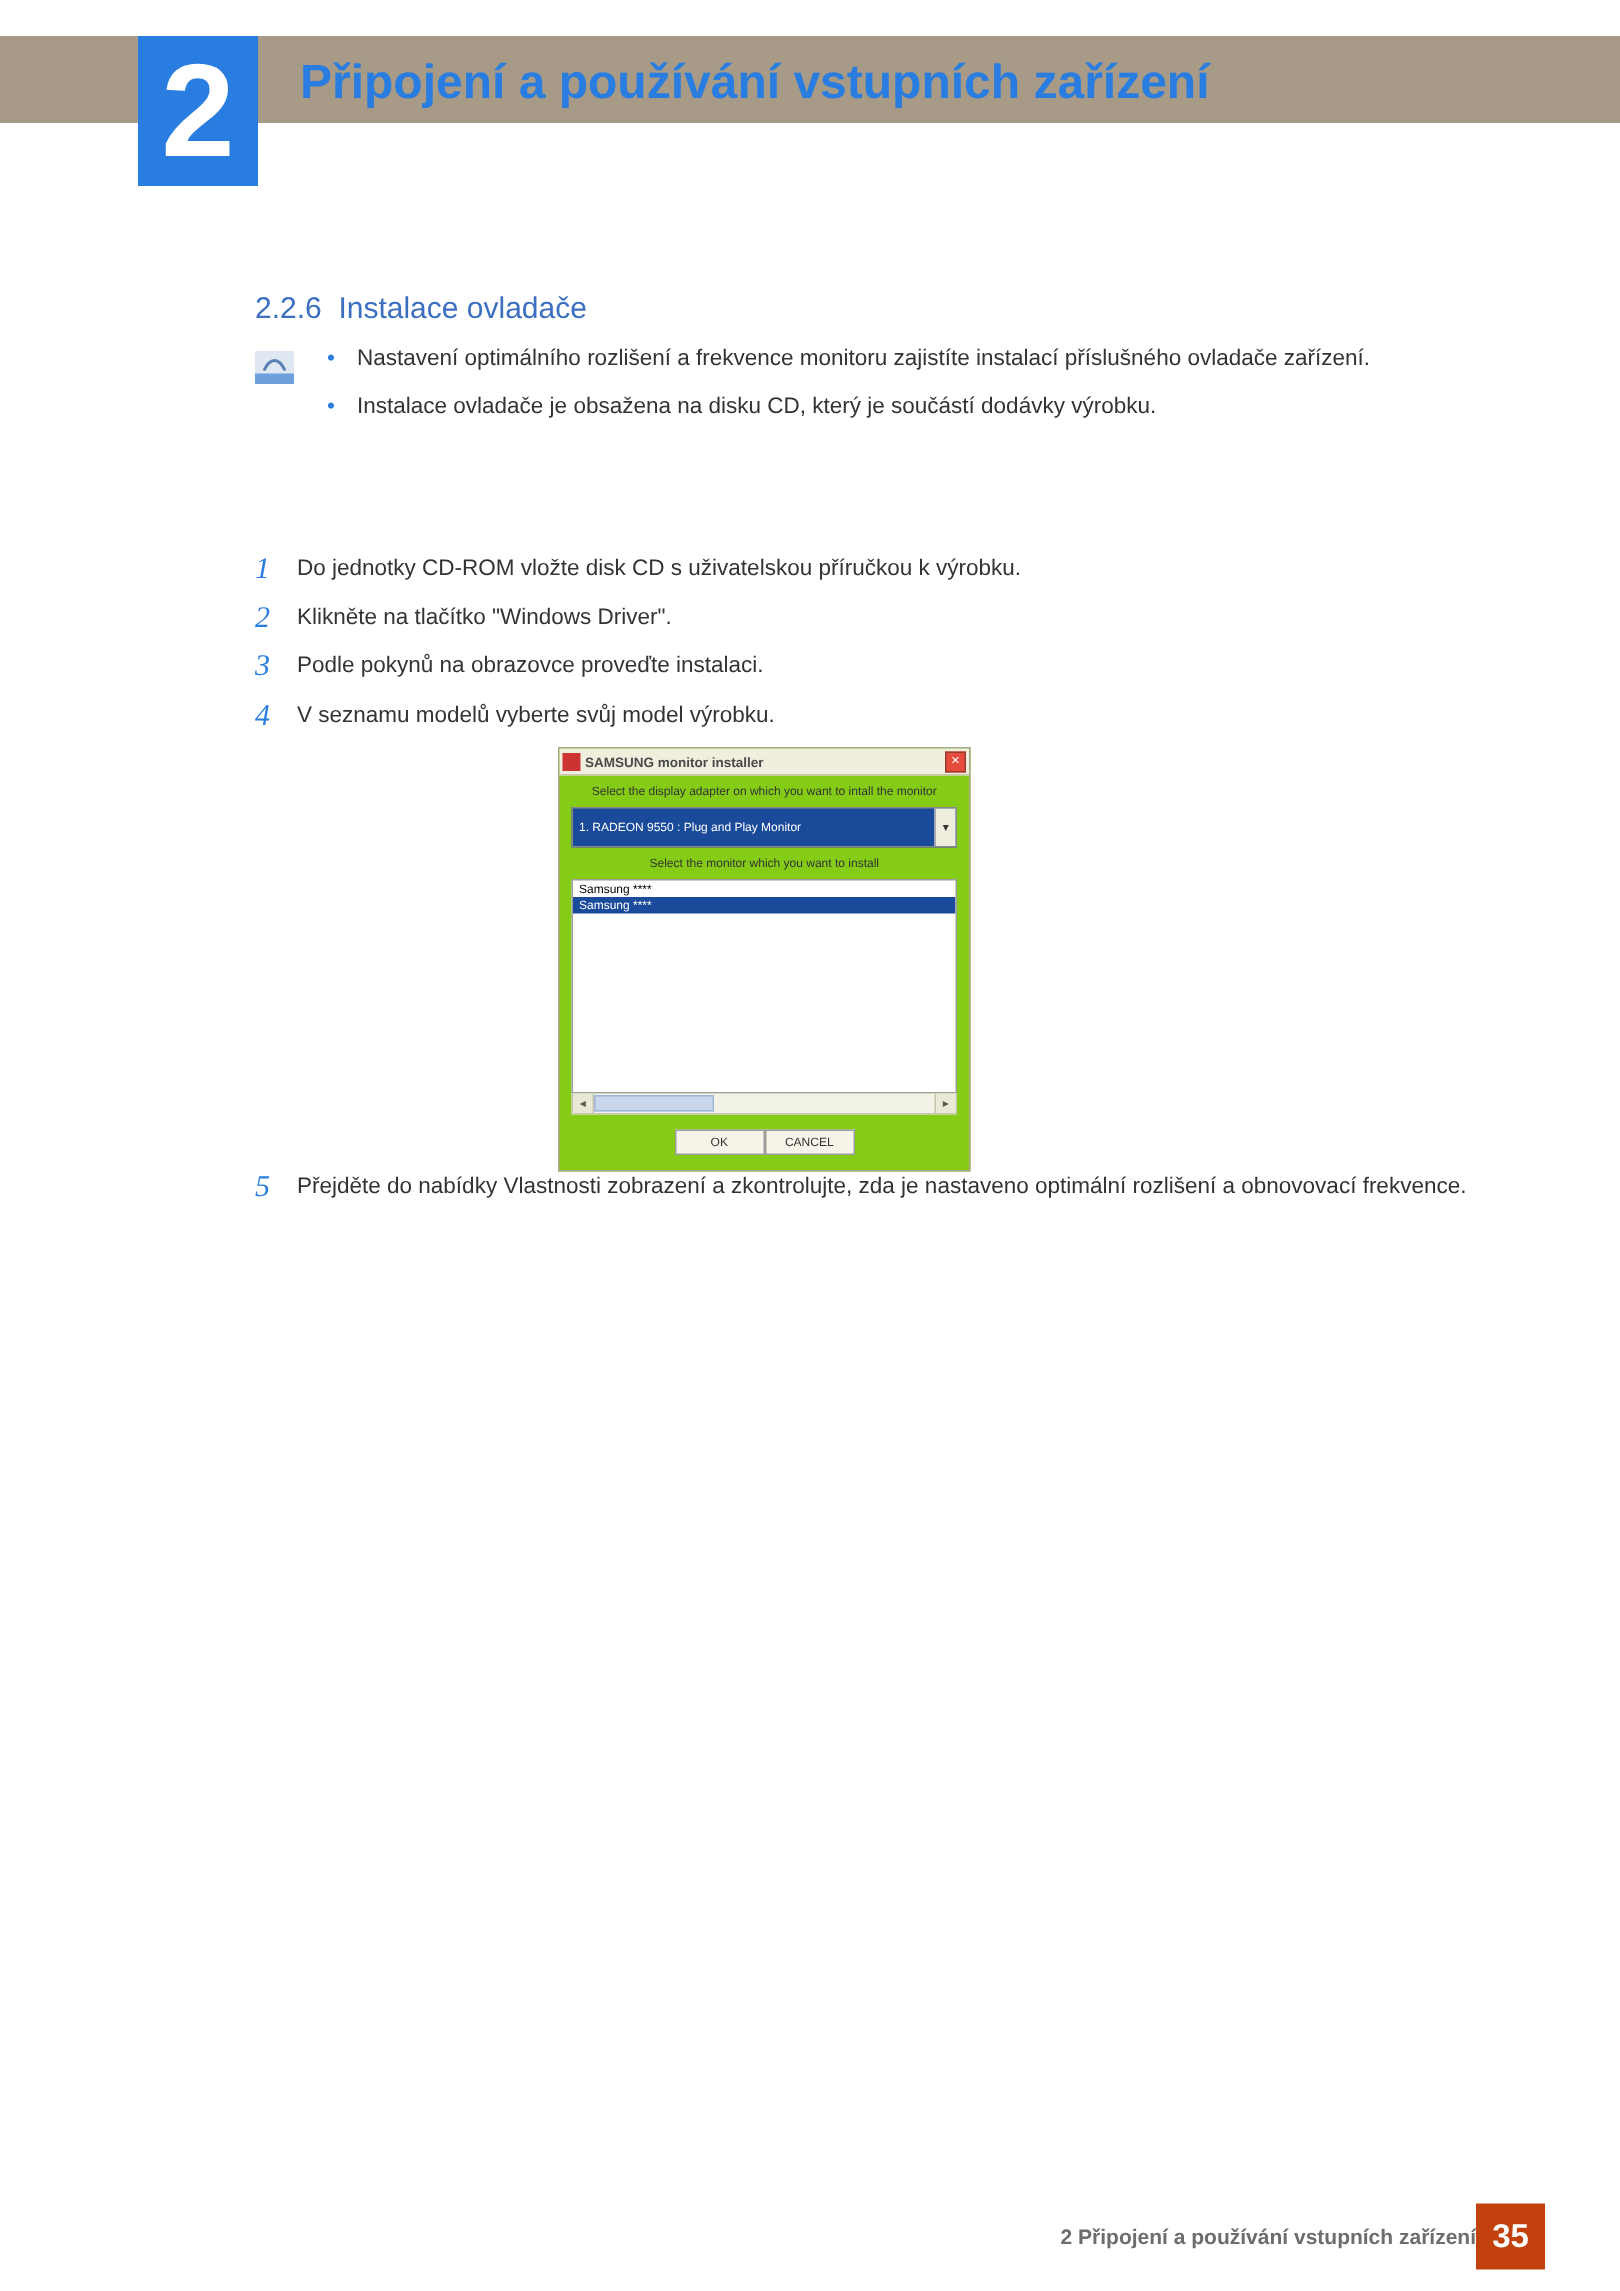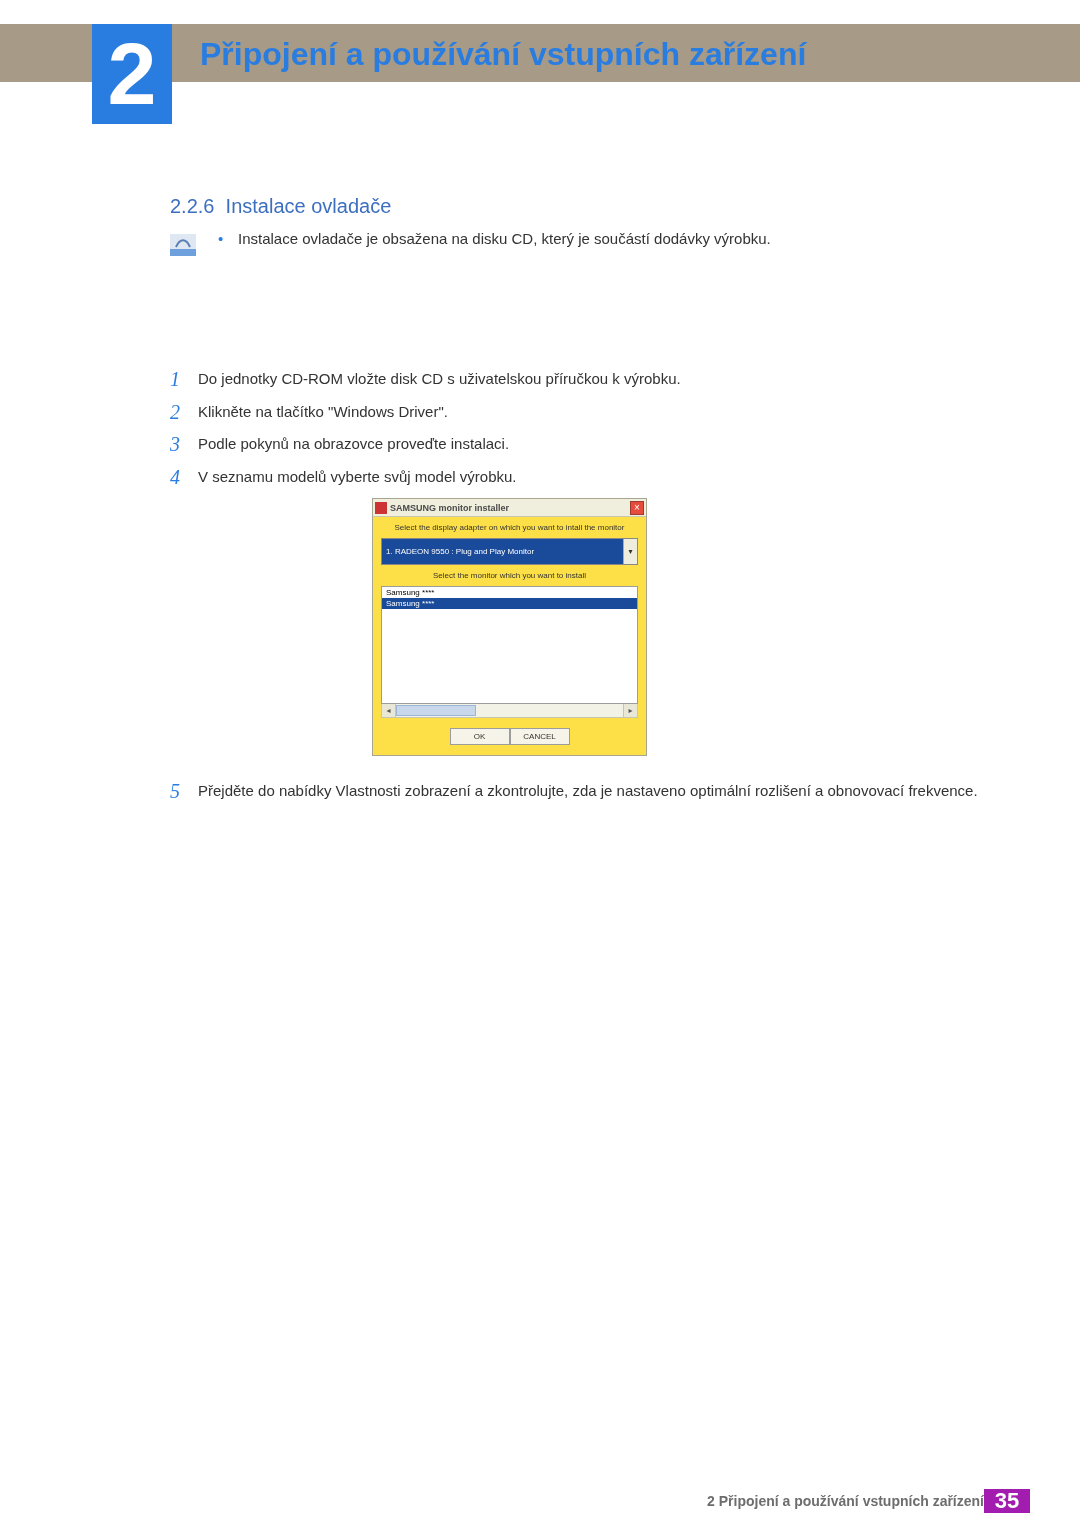--- a/index.html
+++ b/index.html
@@ -109,21 +109,21 @@
     line-height: 1.5;
     margin-top: 14px;
   }
 
   
   .installer {
     position: absolute;
     top: 498px;
     left: 372px;
     width: 275px;
-    background: #fde047;
+    background: #84cc16;
     border: 1px solid #a9a68f;
     font-family: Tahoma, Arial, sans-serif;
   }
   .installer-title {
     background: #f0eedd;
     border-bottom: 1px solid #c9c6b0;
     display: flex;
     align-items: center;
     justify-content: space-between;
     height: 18px;
@@ -167,21 +167,21 @@
     right: 0; top: 0; bottom: 0;
     width: 14px;
     background: #efeede;
     border-left: 1px solid #aaa;
     display: flex; align-items: center; justify-content: center;
     color: #333;
   }
   .monitor-list {
     background: #fff;
     border: 1px solid #9c9c9c;
-    height: 118px;
+    height: 143px;
     font-size: 8px;
     overflow: hidden;
   }
   .monitor-list .item {
     padding: 1px 4px;
     color: #000;
     white-space: nowrap;
   }
   .monitor-list .item.selected {
     background: #1a4a9a;
@@ -238,23 +238,23 @@
     bottom: 14px; right: 50px;
     display: flex;
     align-items: center;
   }
   .footer-label {
     font-size: 14px;
     color: #6d6d6d;
     font-weight: 700;
   }
   .page-box {
-    background: #a21caf;
+    background: #c2410c;
     color: #fff;
-    width: 46px; height: 24px;
+    width: 46px; height: 44px;
     display: flex; align-items: center; justify-content: center;
     font-size: 22px; font-weight: 700;
   }
   .logo-sq {
     width:12px;height:12px;background:#c33;display:inline-block;
   }
 </style>
 </head>
 <body>
 
@@ -273,20 +273,21 @@
 
 <div class="note-box">
   <span class="note-icon">
     <svg width="26" height="22" viewBox="0 0 26 22">
       <rect x="0" y="0" width="26" height="22" fill="#dfe7f2"></rect>
       <rect x="0" y="15" width="26" height="7" fill="#6fa0de"></rect>
       <path d="M6 13 C10 4, 16 4, 20 13" stroke="#5a7fb5" stroke-width="2" fill="none"></path>
     </svg>
   </span>
   <ul class="note-list">
+    <li>Nastavení optimálního rozlišení a frekvence monitoru zajistíte instalací příslušného ovladače zařízení.</li>
     <li>Instalace ovladače je obsažena na disku CD, který je součástí dodávky výrobku.</li>
   </ul>
 </div>
 
 <ol class="steps">
   <li class="step">
     <span class="step-num">1</span>
     <span class="step-text">Do jednotky CD-ROM vložte disk CD s uživatelskou příručkou k výrobku.</span>
   </li>
   <li class="step">

